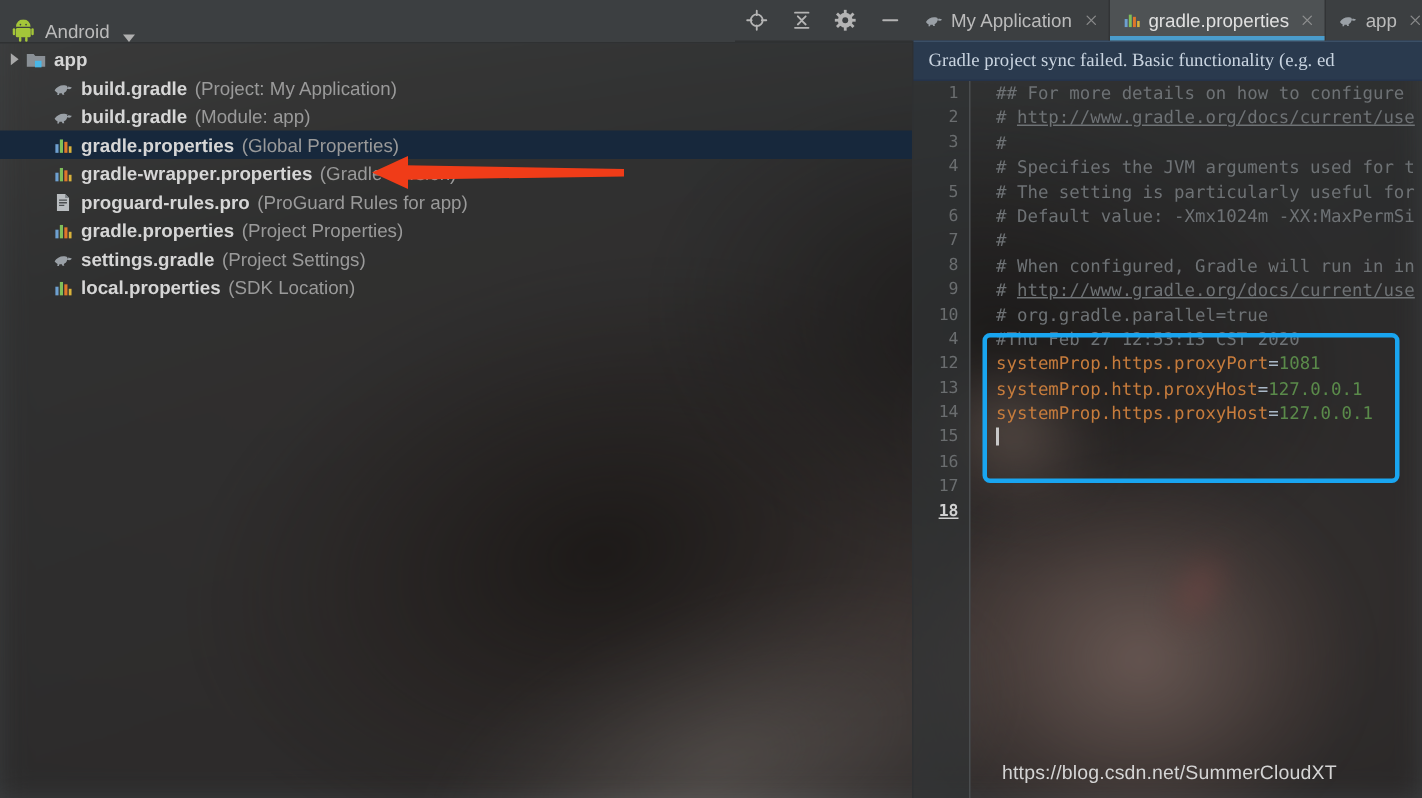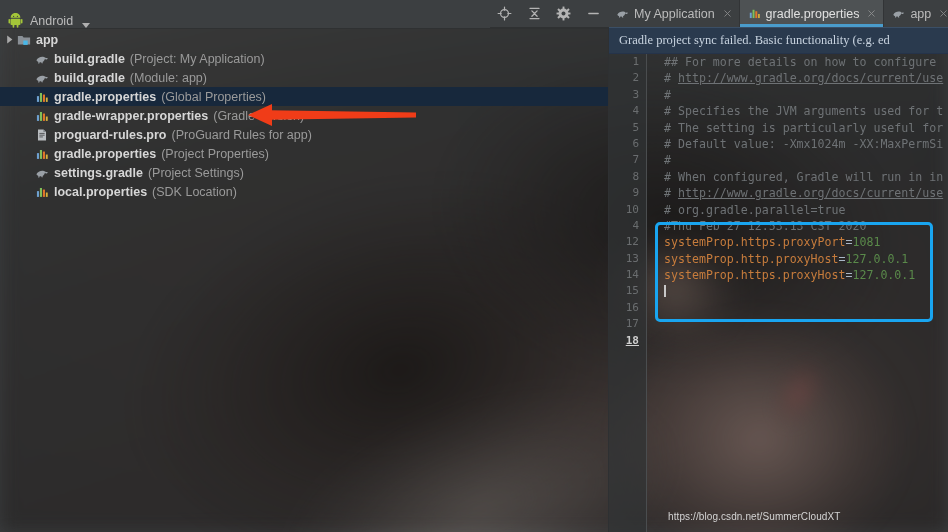--- a/index.html
+++ b/index.html
@@ -82,21 +82,21 @@
   .cmt{color:#6e7275;}
   .cmt a,.lnk{color:#6e7275;text-decoration:underline;}
   .key{color:#c77c3c;}
   .eq{color:#a9b7c6;}
   .val{color:#5a8a4a;}
   .caret{display:inline-block;width:1.5px;height:12px;background:#c8c8c8;vertical-align:-2px;}
 
   .hl-box{position:absolute;left:47px;top:168px;width:278px;height:100px;
           border:3px solid #19a5f0;border-radius:5px;box-sizing:border-box;z-index:5;pointer-events:none;}
 
-  .wm{position:absolute;left:60px;bottom:10px;color:#d4d4d4;font-size:10px;z-index:6;
+  .wm{position:absolute;left:60px;bottom:10px;color:#d4d4d4;font-size:13px;z-index:6;
       font-family:"Liberation Sans",sans-serif;letter-spacing:.1px;}
   .vsep{position:absolute;left:608px;top:27px;width:1px;height:505px;background:#2e3032;z-index:4;}
 </style>
 </head>
 <body>
 
 <div id="app">
 
   <div class="photo">
     <div class="ph ph-base"></div>

